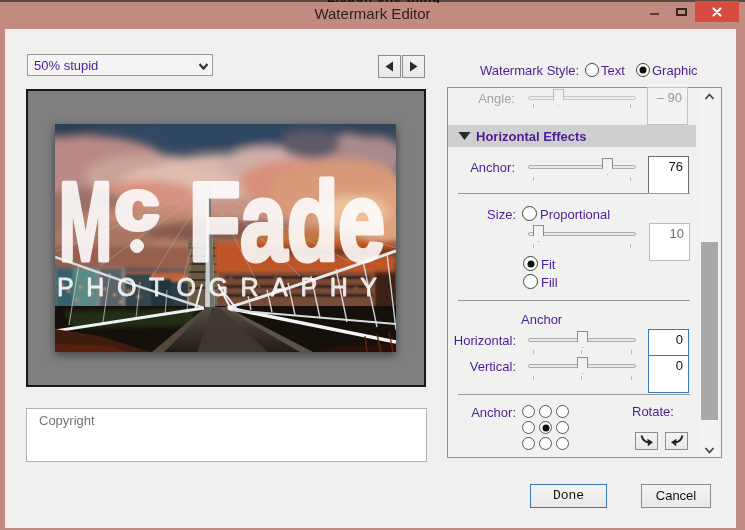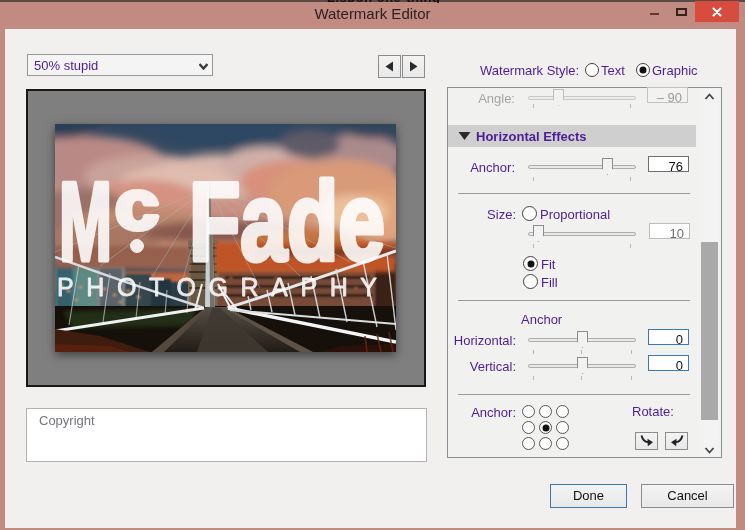--- a/index.html
+++ b/index.html
@@ -6,21 +6,21 @@
   html,body { width:745px; height:530px; overflow:hidden; }
   body { position:relative; background:#c28b81; font-family:"Liberation Sans", sans-serif; }
   .abs { position:absolute; }
   .lbl { font-size:13px; color:#4c1d95; white-space:nowrap; }
   .radio { position:absolute; border:1px solid #414141; border-radius:50%; background:#fff; }
   .radio .dot { position:absolute; left:50%; top:50%; transform:translate(-50%,-50%); width:7px; height:7px; border-radius:50%; background:#111; }
   .track { position:absolute; height:4px; background:#e9e9e9; border:1px solid #adadad; border-radius:2px; }
   .thumb { position:absolute; width:11px; height:17px; background:#f2f2f2; border:1px solid #8d8d8d;
            clip-path: polygon(0 0, 100% 0, 100% 62%, 50% 100%, 0 62%); }
   .tick { position:absolute; width:1px; height:4px; background:#b9b9b9; }
-  .vbox { position:absolute; width:41px; height:16px; background:#fff; border:1px solid #6e6e6e;
+  .vbox { position:absolute; width:41px; height:38px; background:#fff; border:1px solid #6e6e6e;
           font-size:13px; color:#111; text-align:right; line-height:20px; padding-right:5px; }
   .btn  { position:absolute; background:linear-gradient(#f3f3f3,#e8e8e8); border:1px solid #8c8c8c;
           font-size:13px; color:#111; text-align:center; }
 </style>
 </head>
 <body>
 
 <div class="abs" style="left:0;top:0;width:745px;height:1.5px;background:#5a4a44;"></div>
 <div class="abs" style="left:327px;top:0;width:136px;height:3px;overflow:hidden;">
   <div style="position:absolute;left:0;top:-10px;font-size:13px;font-weight:bold;color:#15100e;letter-spacing:0.5px;">Lisbon one-thing</div>
@@ -331,14 +331,14 @@
 <svg class="abs" style="left:640px;top:435px;" width="14" height="12" viewBox="0 0 14 12">
   <path d="M1.5 0.5 Q3.5 7.5 8.5 7" stroke="#222" stroke-width="2" fill="none"></path>
   <path d="M7.5 3.8 L13 7.2 L7.8 11.2 Z" fill="#222"></path>
 </svg>
 <div class="btn" style="left:665px;top:432px;width:23px;height:18px;"></div>
 <svg class="abs" style="left:670px;top:435px;" width="14" height="12" viewBox="0 0 14 12">
   <path d="M12.5 0.5 Q10.5 7.5 5.5 7" stroke="#222" stroke-width="2" fill="none"></path>
   <path d="M6.5 3.8 L1 7.2 L6.2 11.2 Z" fill="#222"></path>
 </svg>
 
-<div class="btn" style="left:550px;top:484px;width:77px;height:24px;border-color:#3a79b5;line-height:22px;">Done</div>
-<div class="btn" style="left:641px;top:484px;width:93px;height:24px;line-height:22px;">Cancel</div>
+<div class="btn" style="left:530px;top:484px;width:77px;height:24px;border-color:#3a79b5;line-height:22px;font-family:Liberation Mono, monospace;">Done</div>
+<div class="btn" style="left:641px;top:484px;width:70px;height:24px;line-height:22px;">Cancel</div>
 
 </body></html>

